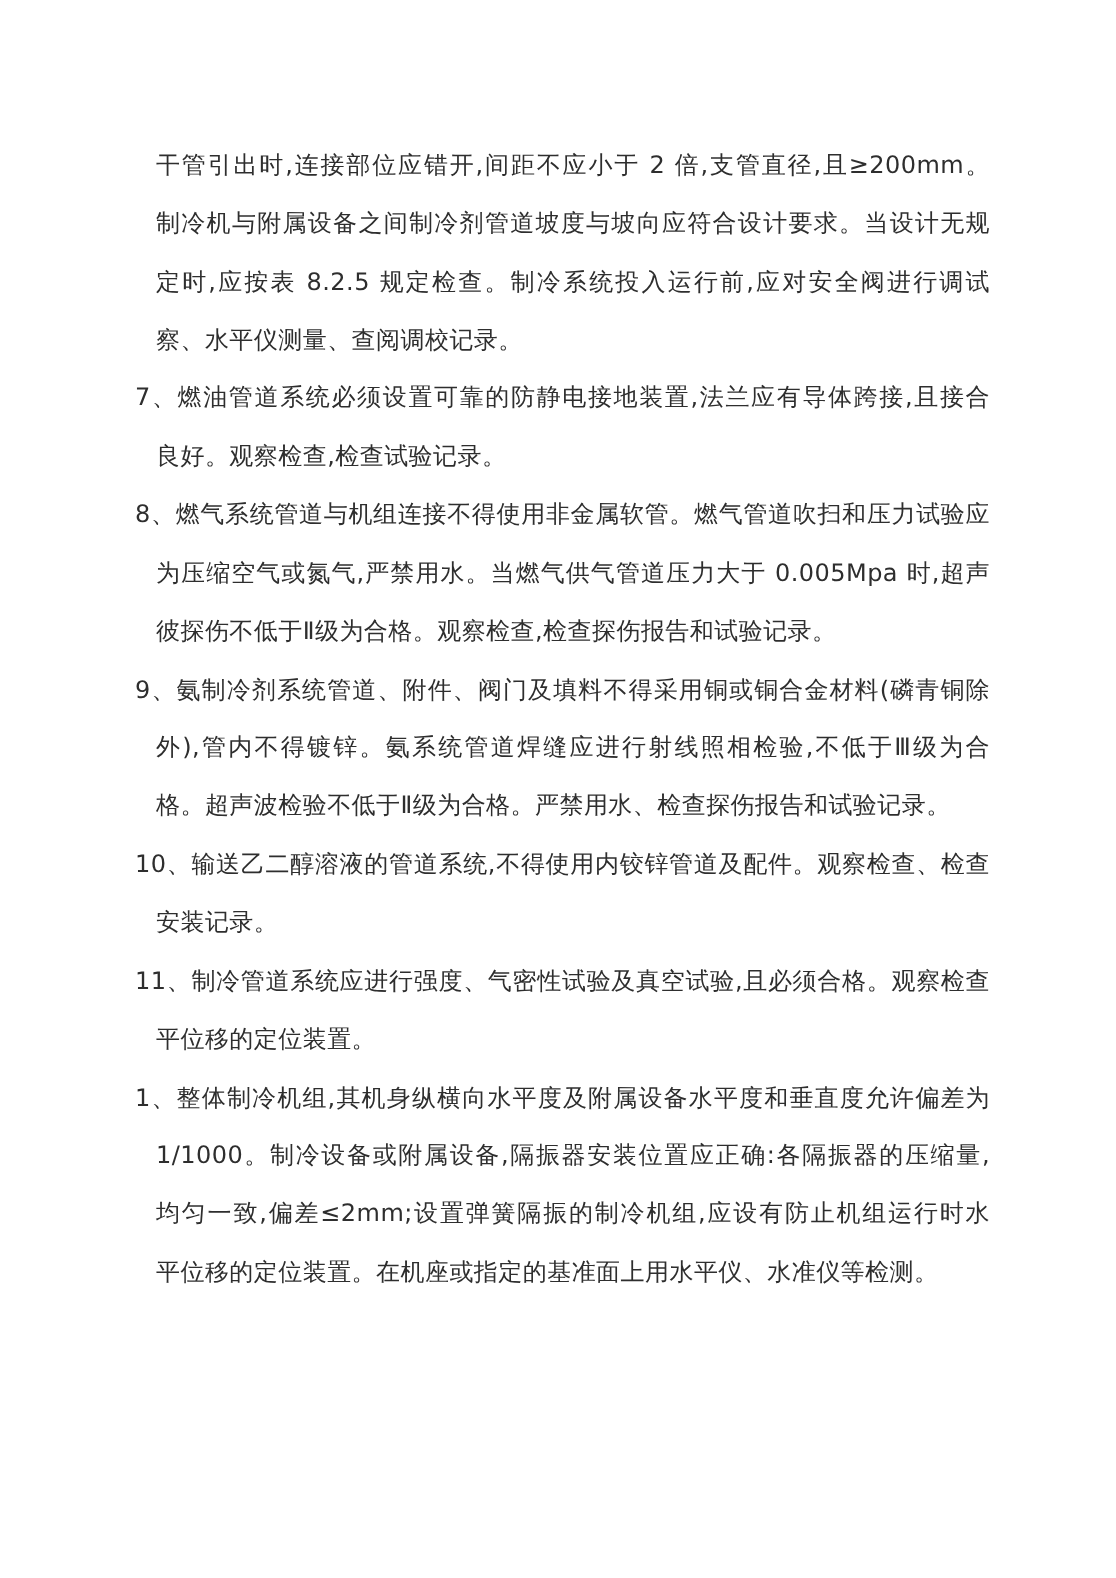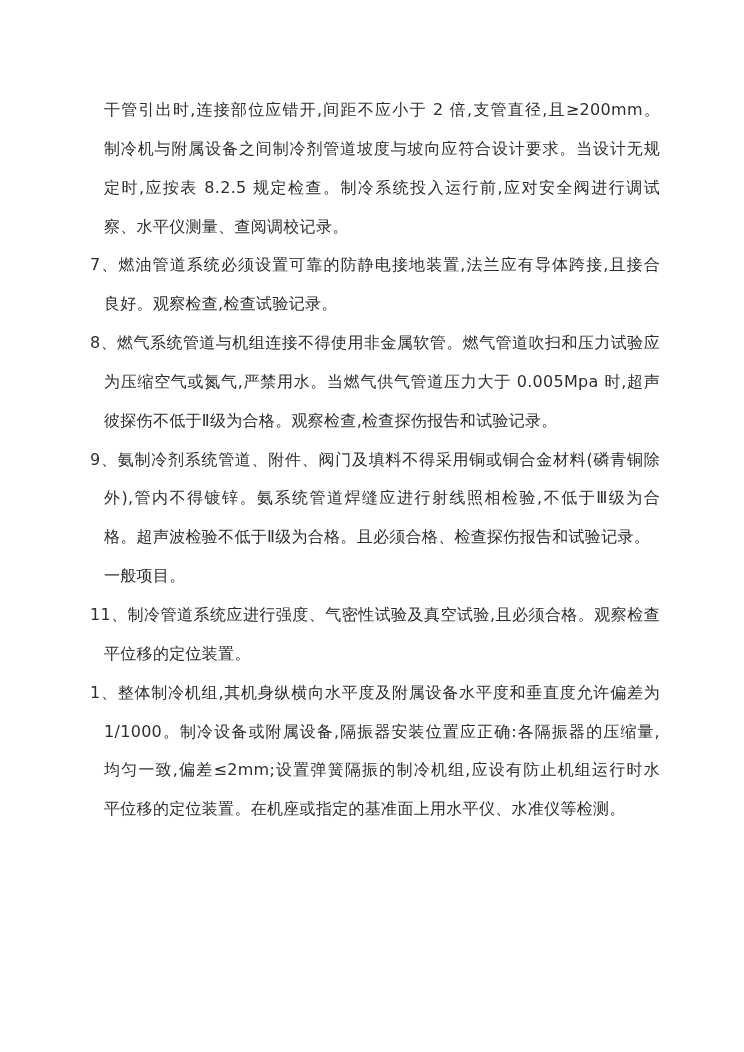--- a/index.html
+++ b/index.html
@@ -48,22 +48,23 @@
     <div class="line cont fill">制冷机与附属设备之间制冷剂管道坡度与坡向应符合设计要求。当设计无规</div>
     <div class="line cont fill">定时,应按表 8.2.5 规定检查。制冷系统投入运行前,应对安全阀进行调试</div>
     <div class="line cont">察、水平仪测量、查阅调校记录。</div>
     <div class="line fill">7、燃油管道系统必须设置可靠的防静电接地装置,法兰应有导体跨接,且接合</div>
     <div class="line cont">良好。观察检查,检查试验记录。</div>
     <div class="line fill">8、燃气系统管道与机组连接不得使用非金属软管。燃气管道吹扫和压力试验应</div>
     <div class="line cont fill">为压缩空气或氮气,严禁用水。当燃气供气管道压力大于 0.005Mpa 时,超声</div>
     <div class="line cont">彼探伤不低于Ⅱ级为合格。观察检查,检查探伤报告和试验记录。</div>
     <div class="line fill">9、氨制冷剂系统管道、附件、阀门及填料不得采用铜或铜合金材料(磷青铜除</div>
     <div class="line cont fill">外),管内不得镀锌。氨系统管道焊缝应进行射线照相检验,不低于Ⅲ级为合</div>
-    <div class="line cont">格。超声波检验不低于Ⅱ级为合格。且必须合格、检查探伤报告和试验记录。</div>
-    <div class="line cont">一般项目。</div>
+    <div class="line cont">格。超声波检验不低于Ⅱ级为合格。严禁用水、检查探伤报告和试验记录。</div>
+    <div class="line fill">10、输送乙二醇溶液的管道系统,不得使用内铰锌管道及配件。观察检查、检查</div>
+    <div class="line cont">安装记录。</div>
     <div class="line fill">11、制冷管道系统应进行强度、气密性试验及真空试验,且必须合格。观察检查</div>
     <div class="line cont">平位移的定位装置。</div>
     <div class="line fill">1、整体制冷机组,其机身纵横向水平度及附属设备水平度和垂直度允许偏差为</div>
     <div class="line cont fill">1/1000。制冷设备或附属设备,隔振器安装位置应正确:各隔振器的压缩量,</div>
     <div class="line cont fill">均匀一致,偏差≤2mm;设置弹簧隔振的制冷机组,应设有防止机组运行时水</div>
     <div class="line cont">平位移的定位装置。在机座或指定的基准面上用水平仪、水准仪等检测。</div>
   </div>
 </div>
 
 </body></html>

